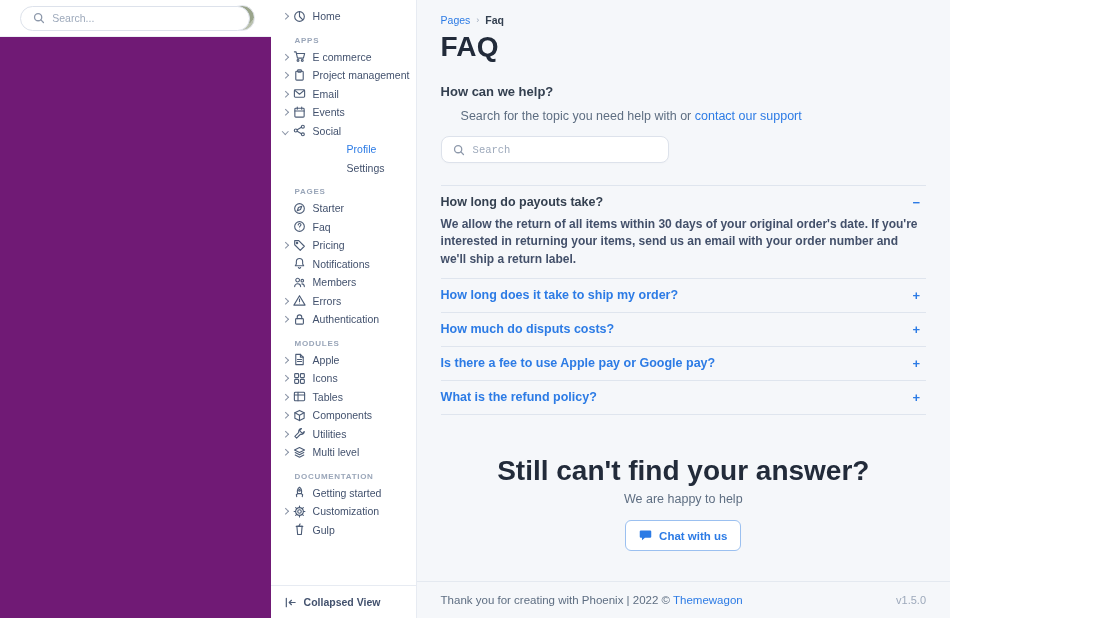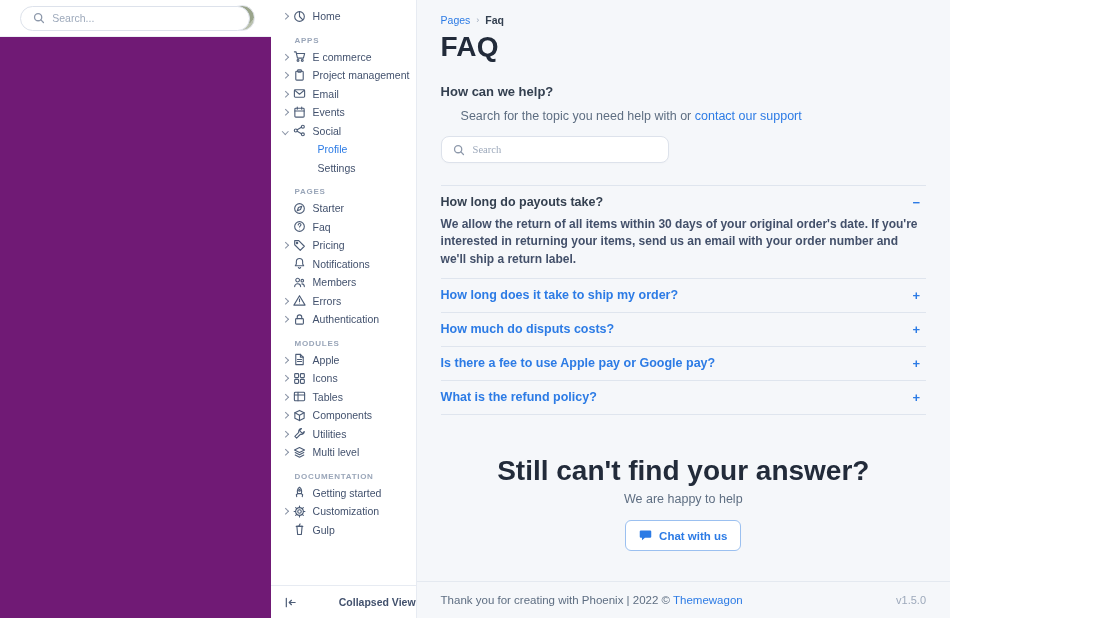--- a/index.html
+++ b/index.html
@@ -26,38 +26,38 @@
   .sidebar { flex:0 0 146px; width:146px; background:#fff; border-right:1px solid #e7ebf2; position:relative; overflow:hidden; padding-top:7px; }
   .nav-item { display:flex; align-items:center; height:18.5px; padding-left:10px; cursor:pointer; color:#42516d; }
   .caret { width:9px; flex:0 0 9px; display:flex; align-items:center; justify-content:center; }
   .caret::before { content:""; width:3.5px; height:3.5px; border-right:1.2px solid #8a94a6; border-bottom:1.2px solid #8a94a6; transform:rotate(-45deg); display:block; }
   .caret.down::before { transform:rotate(45deg); }
   .caret.none::before { display:none; }
   .nicon { width:13px; height:13px; margin:0 7px 0 3px; flex:0 0 13px; color:#4d5d77; display:flex; }
   .nicon svg { width:13px; height:13px; }
   .nlabel { font-size:10.5px; font-weight:500; white-space:nowrap; }
   .section-label { font-size:8px; font-weight:700; letter-spacing:.7px; color:#9aa6b9; margin:10px 0 3px 24px; }
-  .nav-child { display:flex; align-items:center; height:18.5px; padding-left:47px; font-size:10.5px; font-weight:500; color:#42516d; cursor:pointer; }
+  .nav-child { display:flex; align-items:center; height:18.5px; padding-left:47px; font-size:10.5px; font-weight:500; color:#42516d; cursor:pointer;margin-left:29px; }
   .nav-child.active { color:#2c7be5; }
-  .sidebar-bottom { position:absolute; left:0; right:0; bottom:0; height:33px; background:#fff; border-top:1px solid #e7ebf2; display:flex; align-items:center; gap:7px; padding-left:13px; cursor:pointer; color:#42516d;justify-content:space-between; }
+  .sidebar-bottom { position:absolute; left:0; right:0; bottom:0; height:33px; background:#fff; border-top:1px solid #e7ebf2; display:flex; align-items:center; gap:7px; padding-left:13px; cursor:pointer; color:#42516d; }
   .sidebar-bottom .nlabel { font-size:10.5px; font-weight:600; }
 
   
   .main { flex:1; min-width:0; background:#f5f7fa; display:flex; flex-direction:column; }
   .content { flex:1; padding:14px 24px 0; }
   .breadcrumb { font-size:10.5px; display:flex; align-items:center; }
   .bc-link { color:#2c7be5; cursor:pointer; }
   .bc-sep { color:#9da9bb; margin:0 6px; font-size:9px; }
   .bc-current { color:#344050; font-weight:700; }
   .page-title { font-size:28px; font-weight:800; color:#222b3a; margin-top:5px; letter-spacing:.2px; }
   .help-heading { margin-top:21px; font-size:13px; font-weight:700; color:#344050; }
   .help-sub { margin-top:10px; font-size:12.5px; color:#5e6e82;margin-left:20px; }
   .link { color:#2c7be5; cursor:pointer; text-decoration:none; }
   .faq-search { margin-top:13px; width:228px; height:27px; background:#fff; border:1px solid #dde2eb; border-radius:8px; display:flex; align-items:center; gap:8px; padding:0 11px; color:#8e99ab; box-shadow:0 1px 2px rgba(0,0,0,.02); }
-  .faq-search input { border:0; outline:0; width:100%; font-size:10.5px; color:#5e6e82; background:transparent; font-family:Liberation Serif, serif; }
+  .faq-search input { border:0; outline:0; width:100%; font-size:10.5px; color:#5e6e82; background:transparent; font-family:Liberation Mono, monospace; }
   .faq-search input::placeholder { color:#9da9bb; }
 
   .accordion { margin-top:22px; border-top:1px solid #dfe5ee; }
   .acc-item { border-bottom:1px solid #dfe5ee; padding:9px 0 10px; }
   .acc-head { display:flex; align-items:center; justify-content:space-between; cursor:pointer; }
   .acc-q { font-size:12.5px; font-weight:700; color:#2c7be5; }
   .acc-item.open .acc-q { color:#344050; }
   .acc-toggle { color:#2c7be5; font-size:13px; font-weight:700; padding-right:6px; line-height:1; cursor:pointer; }
   .acc-body { margin-top:7px; font-size:12px; color:#43506a; line-height:1.45;font-weight:bold; }
 

